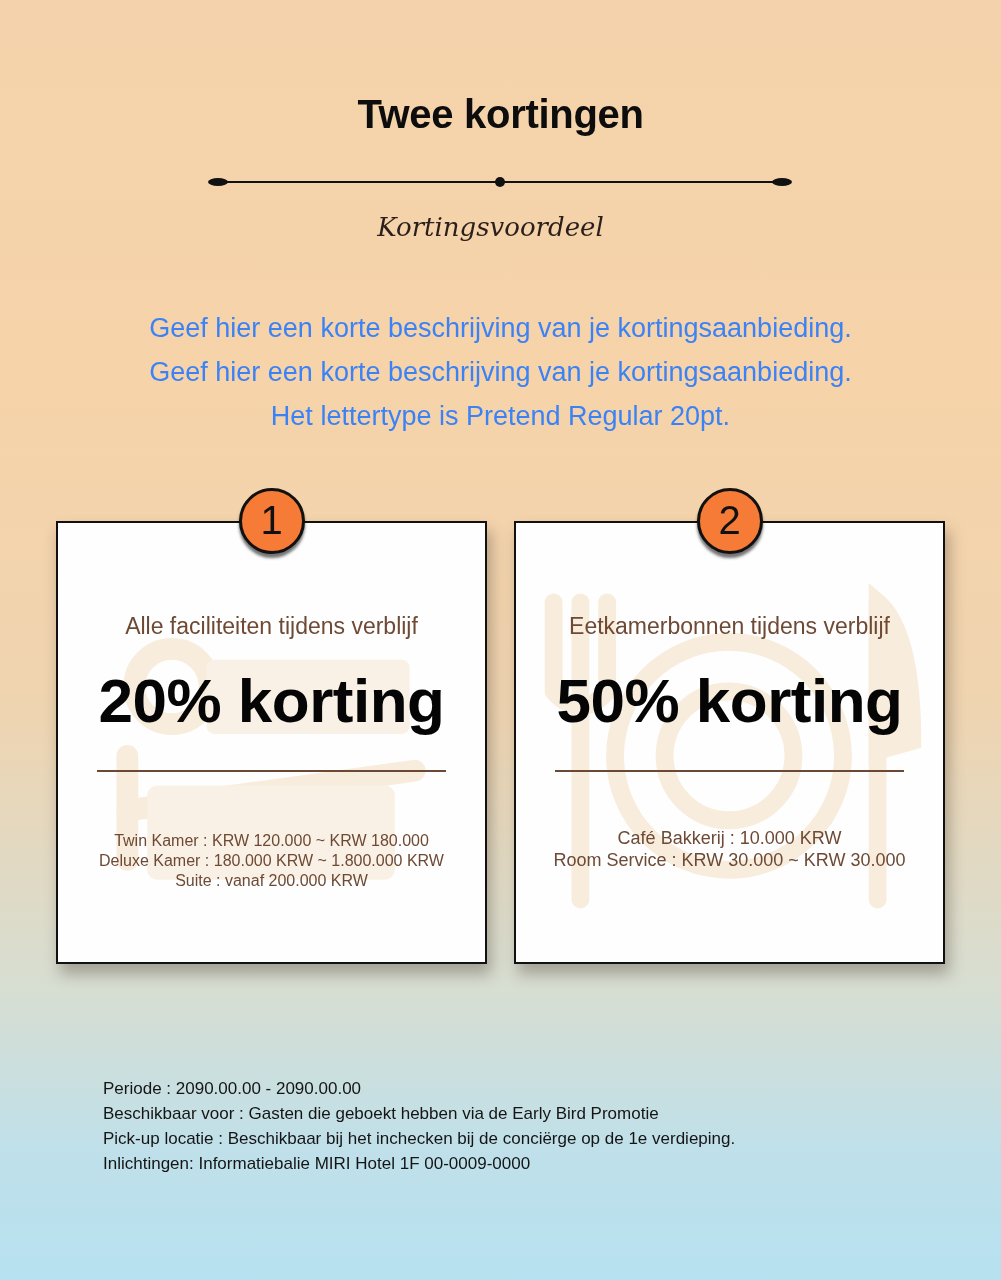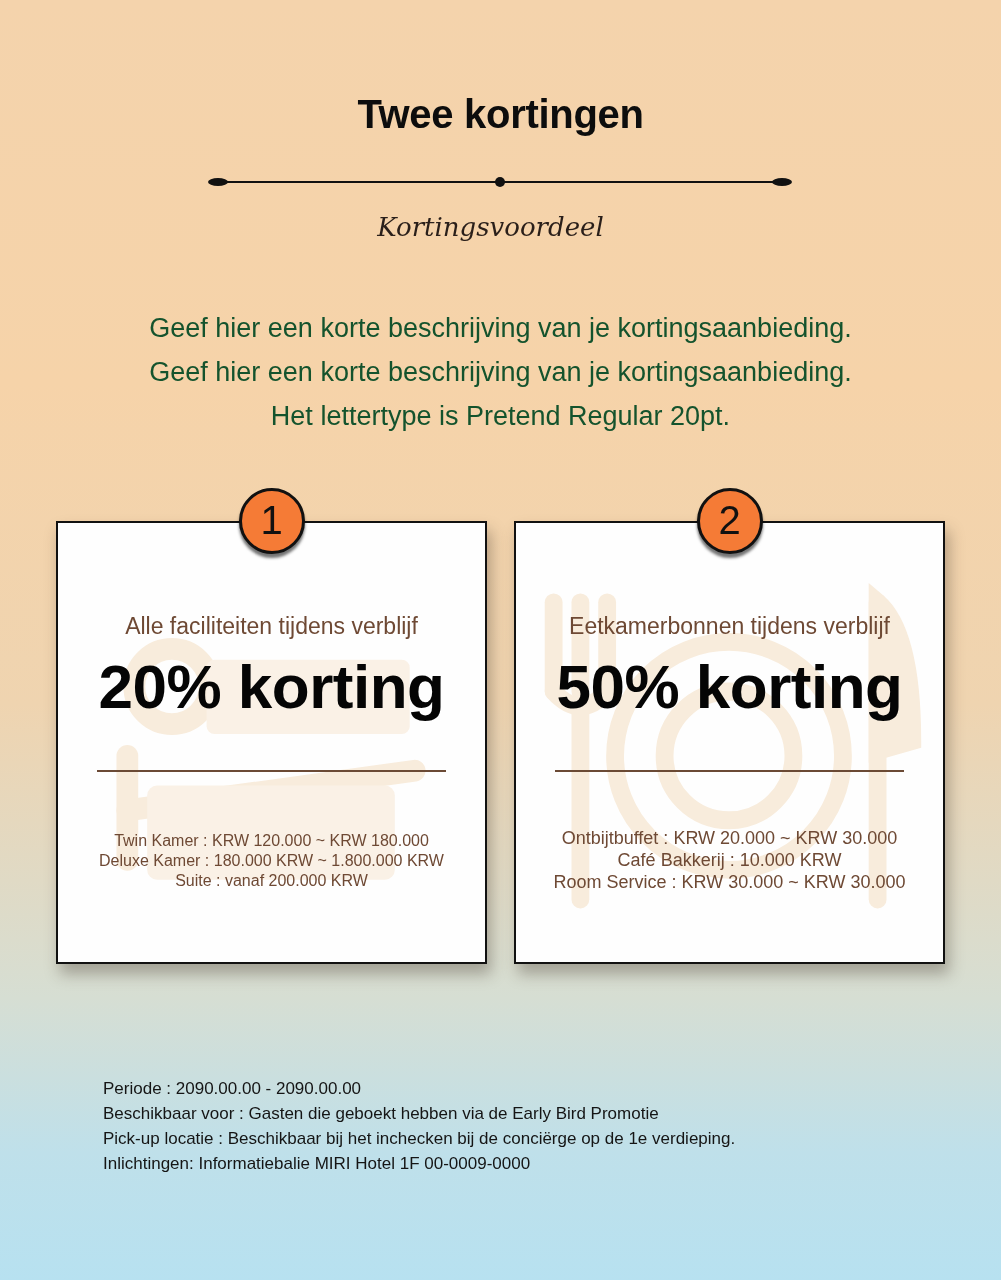--- a/index.html
+++ b/index.html
@@ -18,21 +18,21 @@
     .divider {
       position: absolute; left: 208px; top: 172px; width: 584px; height: 20px;
     }
     .subtitle {
       position: absolute; left: 0; width: 981px; top: 212px;
       text-align: center; font-family: "DejaVu Serif", serif; font-style: italic;
       font-size: 26px; color: #2a1f1a;
     }
     .desc {
       position: absolute; left: 0; width: 1001px; top: 306px;
-      text-align: center; font-size: 27px; line-height: 44px; color: #14532d;
+      text-align: center; font-size: 27px; line-height: 44px; color: #3b82f6;
     }
     .card {
       position: absolute; top: 521px; width: 431px; height: 443px;
       background: #fefefe; border: 2.5px solid #111;
       box-shadow: 4px 10px 14px rgba(60,50,40,0.35);
     }
     .card.c1 { left: 56px; }
     .card.c2 { left: 514px; }
     .badge {
       position: absolute; top: -35px; left: 50%; margin-left: -33px;
@@ -41,21 +41,21 @@
       box-shadow: 0 4px 3px rgba(0,0,0,0.55);
       text-align: center; line-height: 58px;
       font-size: 40px; color: #111; font-weight: normal;
     }
     .watermark { position: absolute; left: 0; top: 0; width: 100%; height: 100%; }
     .card-heading {
       position: absolute; left: 0; width: 100%; top: 90px;
       text-align: center; font-size: 23px; color: #6e4934;
     }
     .card-value {
-      position: absolute; left: 0; width: 100%; top: 128px;
+      position: absolute; left: 0; width: 100%; top: 142px;
       text-align: center; font-size: 62px; font-weight: bold; color: #050505;
       letter-spacing: -0.5px;
     }
     .card-rule {
       position: absolute; left: 39px; right: 39px; top: 247px; height: 2px;
       background: #6b4a35;
     }
     .card-lines {
       position: absolute; left: 0; width: 100%;
       text-align: center; color: #6e4934;
@@ -120,21 +120,20 @@
       <circle cx="215" cy="235" r="65"></circle>
       <path d="M 365 80 Q 400 110 400 220 L 365 230 Z" fill="#f8ecdc"></path>
       <path d="M 365 80 L 365 380"></path>
     </g>
   </svg>
   <div class="badge">2</div>
   <div class="card-heading">Eetkamerbonnen tijdens verblijf</div>
   <div class="card-value">50% korting</div>
   <div class="card-rule"></div>
   <div class="card-lines">
-    <div>Ontbijtbuffet : KRW 20.000 ~ KRW 30.000</div>
     <div>Café Bakkerij : 10.000 KRW</div>
     <div>Room Service : KRW 30.000 ~ KRW 30.000</div>
   </div>
 </div>
 
 <div class="footer">
   <div>Periode : 2090.00.00 - 2090.00.00</div>
   <div>Beschikbaar voor : Gasten die geboekt hebben via de Early Bird Promotie</div>
   <div>Pick-up locatie : Beschikbaar bij het inchecken bij de conciërge op de 1e verdieping.</div>
   <div>Inlichtingen: Informatiebalie MIRI Hotel 1F 00-0009-0000</div>

